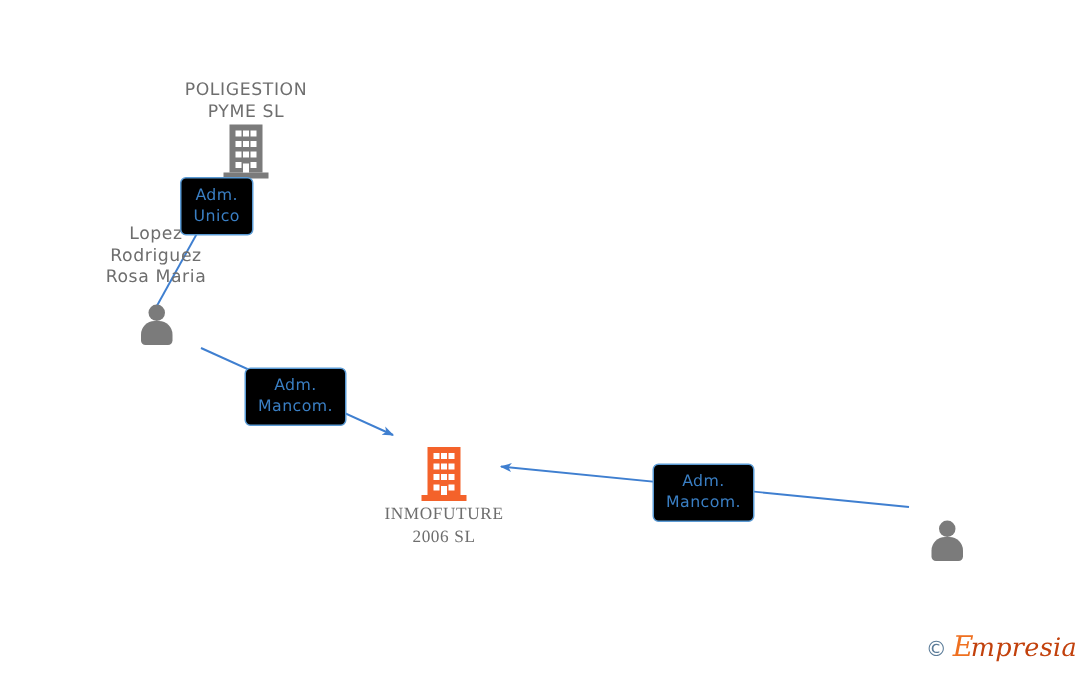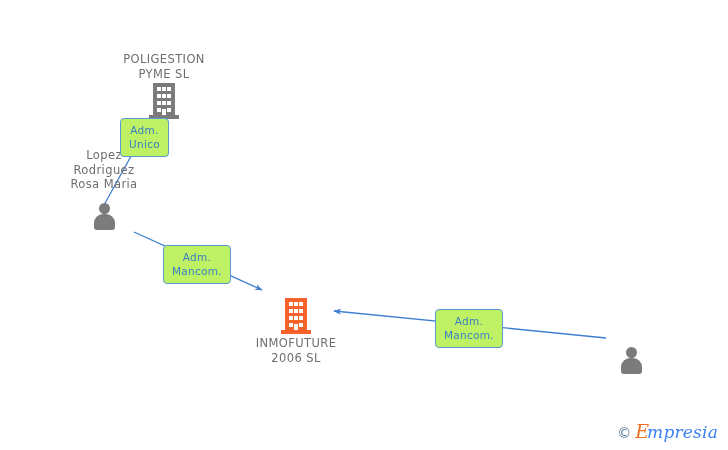--- a/index.html
+++ b/index.html
@@ -33,21 +33,21 @@
     margin-left: -75px;
     text-align: center;
   }
   .node-label {
     font-size: 11.5px;
     line-height: 14.5px;
     color: #6e6e6e;
     letter-spacing: 0.4px;
     white-space: pre-line;
   }
-  .node-label.below { margin-top: 2px; }
+  .node-label.below { margin-top: 2px; font-family: Liberation Serif, serif; }
   .node-label.above { margin-bottom: 2px; }
 
   .icon-wrap {
     display: flex;
     justify-content: center;
     align-items: flex-end;
     height: 36px;
   }
 
   
@@ -111,21 +111,21 @@
     height: 16px;
     background: currentColor;
     border-radius: 9px 9px 3px 3px;
   }
 
   
   .edge-label {
     position: absolute;
     border: 1px solid #5b9bd5;
     border-radius: 4px;
-    background: #bef264;
+    background: #000000;
     color: #3a7fc4;
     font-size: 10.5px;
     line-height: 14px;
     letter-spacing: 0.3px;
     text-align: center;
     padding: 4px 8px 5px 8px;
     white-space: pre-line;
     box-sizing: border-box;
   }
 
@@ -148,21 +148,21 @@
     font-family: "DejaVu Serif", serif;
     font-style: italic;
     font-size: 19px;
     color: #ef7020;
     margin-right: -2px;
   }
   #watermark .wm-rest {
     font-family: "DejaVu Serif", serif;
     font-style: italic;
     font-size: 17px;
-    color: #3b82f6;
+    color: #c2410c;
     letter-spacing: 0.2px;
   }
 </style>
 </head>
 <body>
 
 <div id="canvas">
 
   <svg id="edge-layer" viewBox="0 0 728 450" xmlns="http://www.w3.org/2000/svg">
     <defs>

